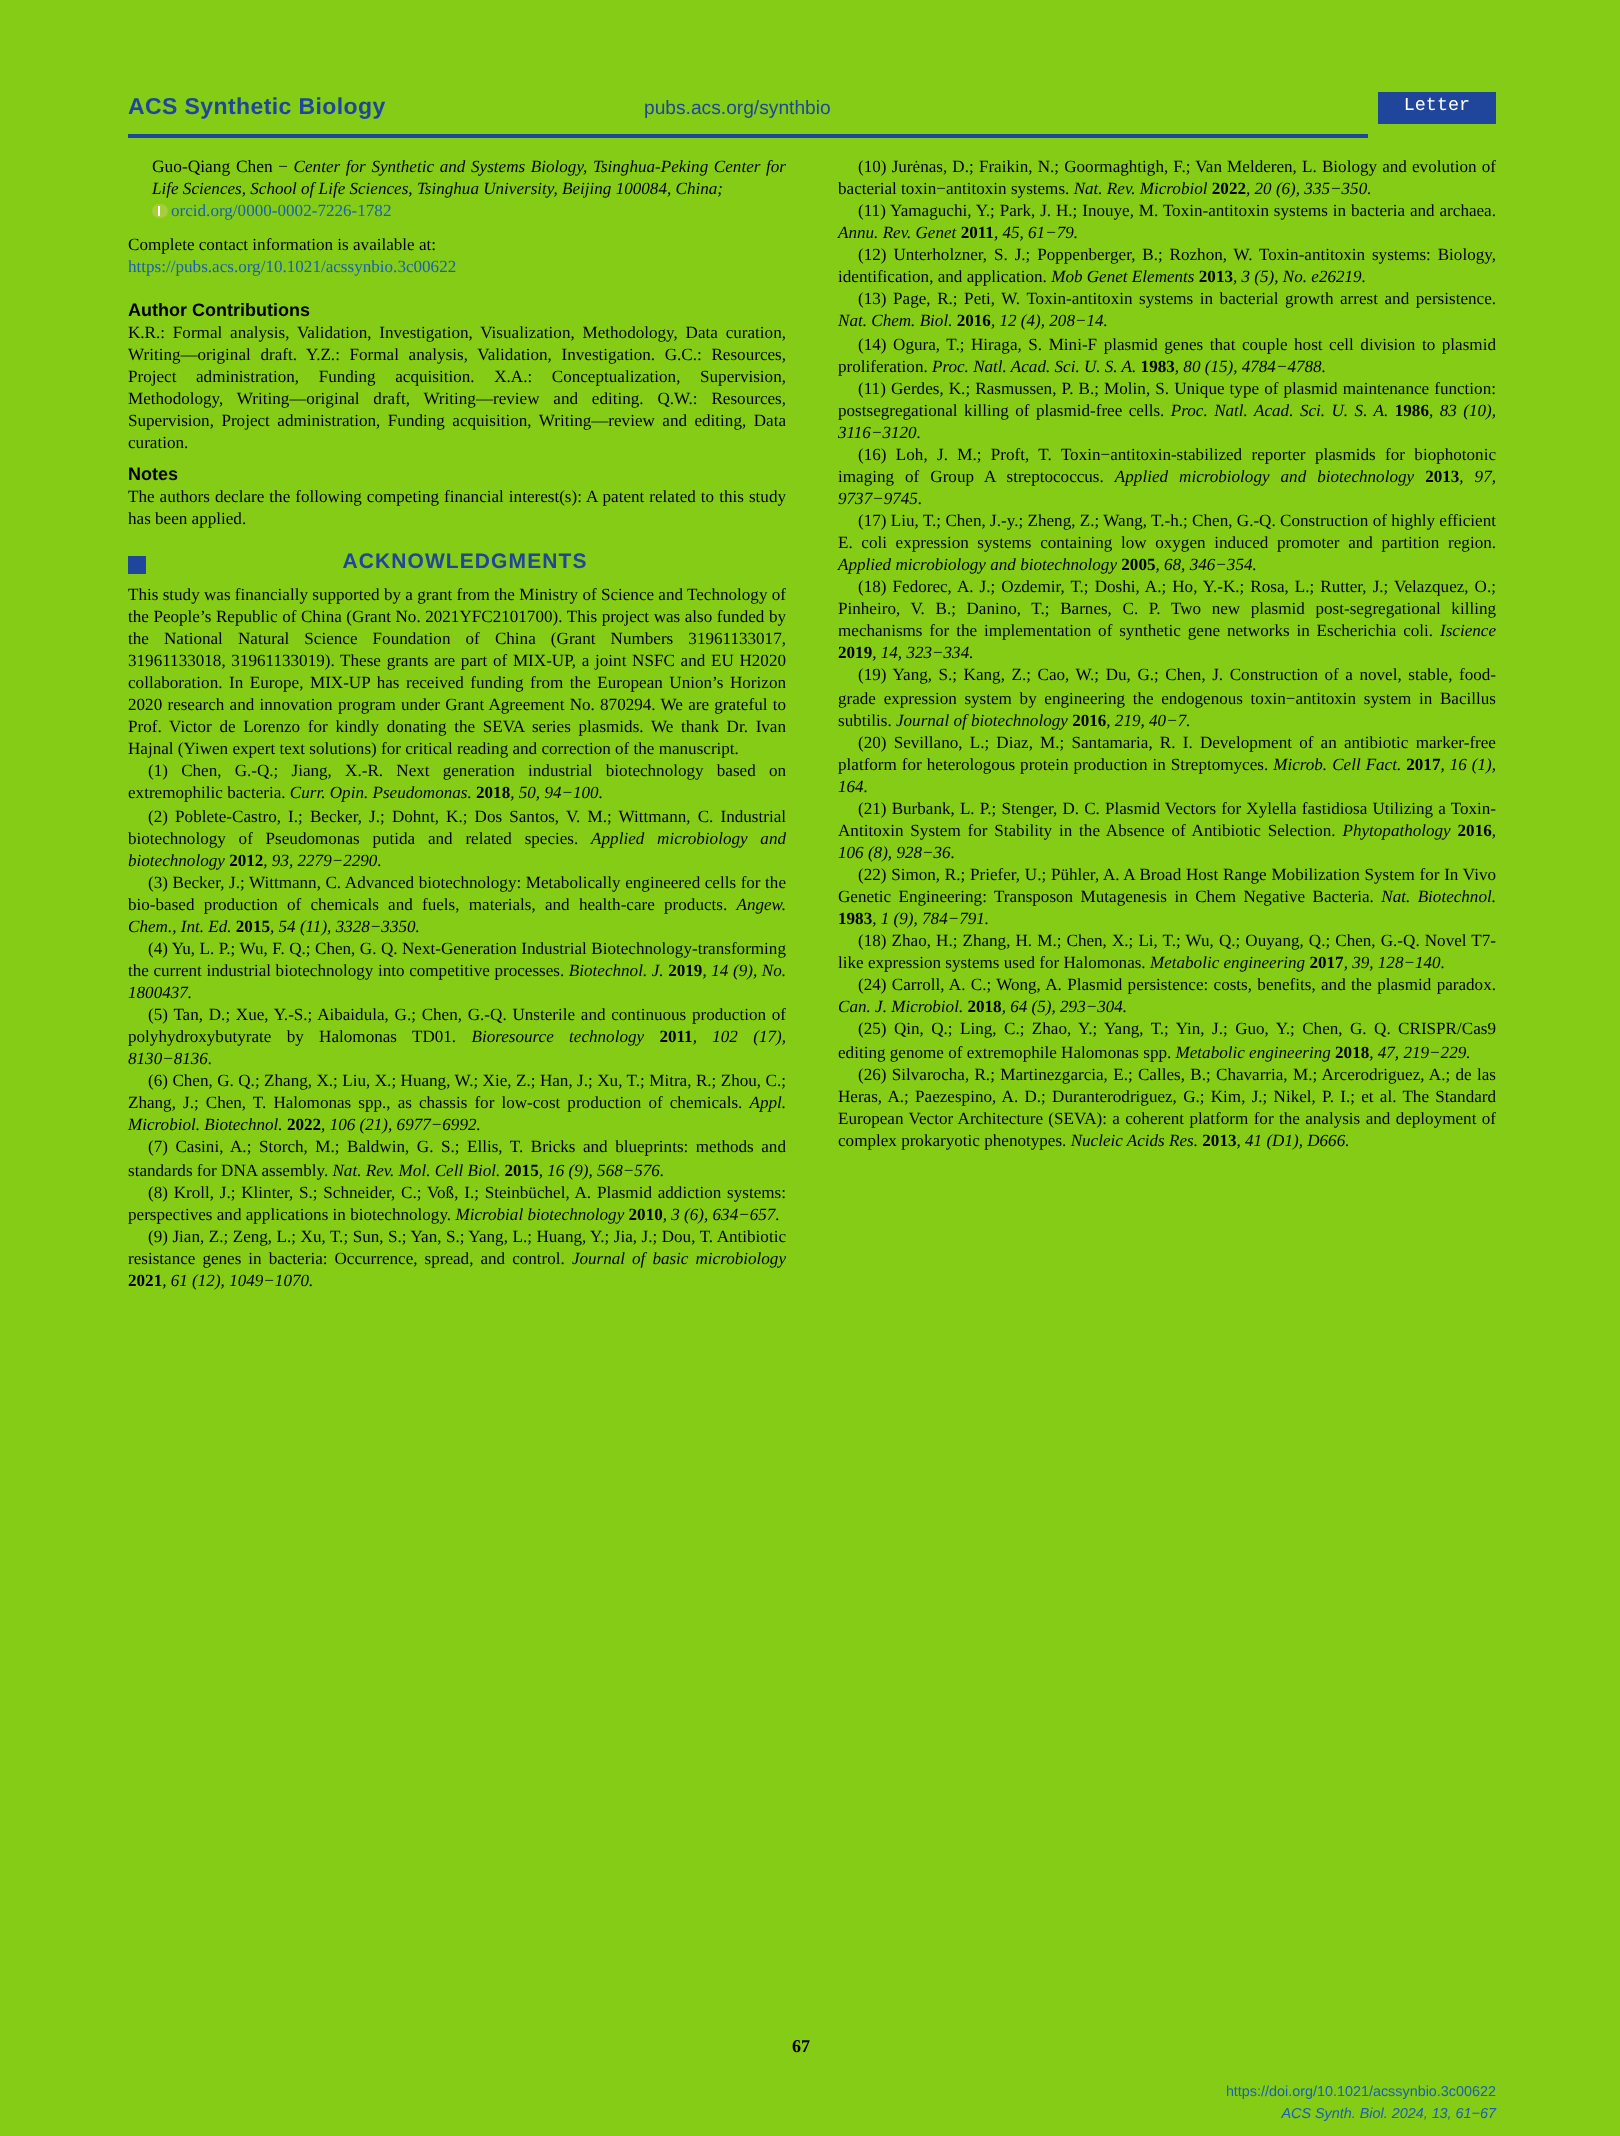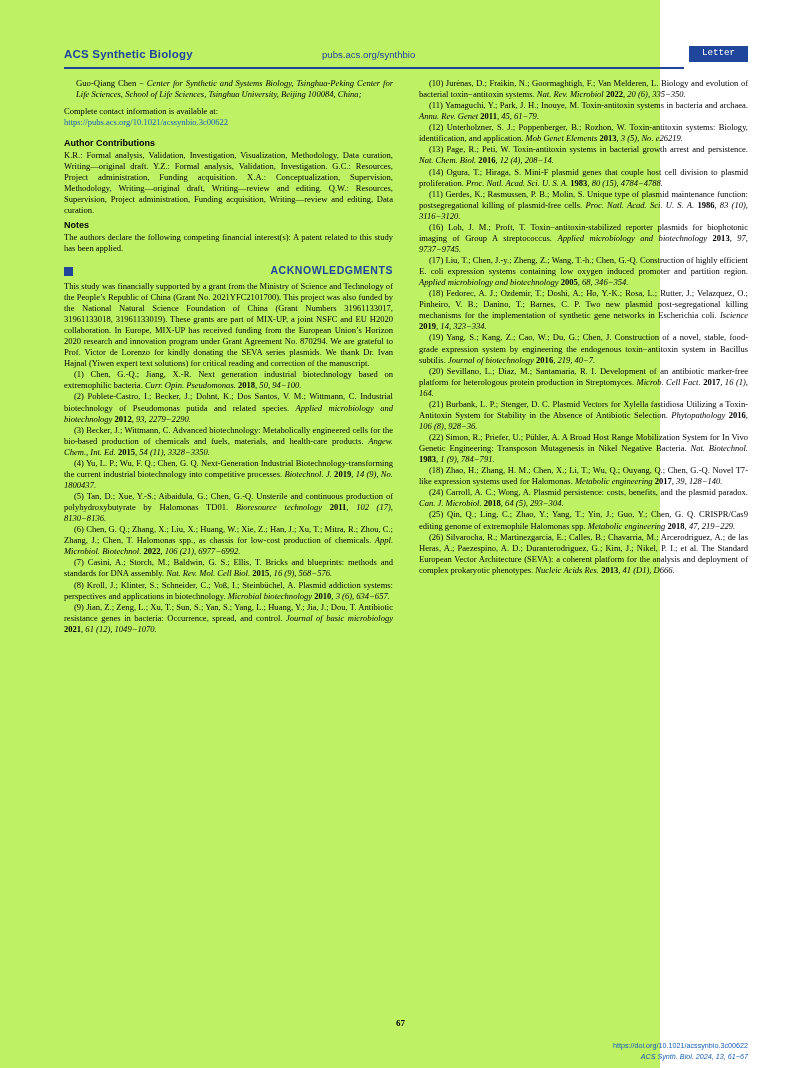--- a/index.html
+++ b/index.html
@@ -12,23 +12,23 @@
     width: 810px;
     height: 1068px;
     font-family: "Liberation Serif", serif;
     color: #000000;
     position: relative;
     overflow: hidden;
   }
   .page {
     position: absolute;
     left: 0; top: 0;
-    width: 660px;
+    width: 810px;
     height: 1068px;
-    background: #bef264;
+    background: #84cc16;
   }
 
   
   .runhead {
     position: absolute;
     left: 64px;
     top: 48px;
     width: 684px;
     height: 22px;
   }
@@ -145,21 +145,21 @@
     position: relative;
     margin-top: 10px;
     margin-bottom: 3px;
     padding-left: 8px;
     text-indent: 0;
     font-family: "Liberation Sans", sans-serif;
     font-weight: bold;
     font-size: 10.5px;
     letter-spacing: .55px;
     color: #20469b;
-    text-align: right;
+    text-align: center;
   }
   .sechead .sq {
     position: absolute;
     left: 0;
     top: 3px;
     width: 9px;
     height: 9px;
     background: #20469b;
   }
 
@@ -212,20 +212,21 @@
     <div class="runhead-journal">ACS Synthetic Biology</div>
     <div class="runhead-url">pubs.acs.org/synthbio</div>
     <div class="runhead-badge">Letter</div>
     <div class="runhead-rule"></div>
   </div>
 
   <div class="col col-left">
 
     <p class="author-block"><span class="aname">Guo-Qiang Chen</span><span class="dash"> − </span><span>Center for Synthetic and Systems Biology, Tsinghua-Peking Center for Life Sciences, School of Life Sciences, Tsinghua University, Beijing 100084, China;</span></p>
 
+    <p class="orcid-line"><span class="orcid-icon"></span><span class="link">orcid.org/0000-0002-7226-1782</span></p>
 
     <div class="spacer-sm"></div>
 
     <p class="cont">Complete contact information is available at:</p>
     <p class="cont link">https://pubs.acs.org/10.1021/acssynbio.3c00622</p>
 
     <div class="spacer-sm"></div>
 
     <p class="subhead">Author Contributions</p>
     <p class="cont">K.R.: Formal analysis, Validation, Investigation, Visualization, Methodology, Data curation, Writing—original draft. Y.Z.: Formal analysis, Validation, Investigation. G.C.: Resources, Project administration, Funding acquisition. X.A.: Conceptualization, Supervision, Methodology, Writing—original draft, Writing—review and editing. Q.W.: Resources, Supervision, Project administration, Funding acquisition, Writing—review and editing, Data curation.</p>
@@ -257,21 +258,21 @@
         <p><span>(12) </span><span>Unterholzner, S. J.; Poppenberger, B.; Rozhon, W. </span><span>Toxin-antitoxin systems: Biology, identification, and application. </span><span class="it">Mob Genet Elements </span><span class="bd">2013</span><span class="it">, 3 (5), No. e26219.</span></p>
         <p><span>(13) </span><span>Page, R.; Peti, W. </span><span>Toxin-antitoxin systems in bacterial growth arrest and persistence. </span><span class="it">Nat. Chem. Biol. </span><span class="bd">2016</span><span class="it">, 12 (4), 208−14.</span></p>
         <p><span>(14) </span><span>Ogura, T.; Hiraga, S. </span><span>Mini-F plasmid genes that couple host cell division to plasmid proliferation. </span><span class="it">Proc. Natl. Acad. Sci. U. S. A. </span><span class="bd">1983</span><span class="it">, 80 (15), 4784−4788.</span></p>
         <p><span>(11) </span><span>Gerdes, K.; Rasmussen, P. B.; Molin, S. </span><span>Unique type of plasmid maintenance function: postsegregational killing of plasmid-free cells. </span><span class="it">Proc. Natl. Acad. Sci. U. S. A. </span><span class="bd">1986</span><span class="it">, 83 (10), 3116−3120.</span></p>
         <p><span>(16) </span><span>Loh, J. M.; Proft, T. </span><span>Toxin−antitoxin-stabilized reporter plasmids for biophotonic imaging of Group A streptococcus. </span><span class="it">Applied microbiology and biotechnology </span><span class="bd">2013</span><span class="it">, 97, 9737−9745.</span></p>
         <p><span>(17) </span><span>Liu, T.; Chen, J.-y.; Zheng, Z.; Wang, T.-h.; Chen, G.-Q. </span><span>Construction of highly efficient E. coli expression systems containing low oxygen induced promoter and partition region. </span><span class="it">Applied microbiology and biotechnology </span><span class="bd">2005</span><span class="it">, 68, 346−354.</span></p>
         <p><span>(18) </span><span>Fedorec, A. J.; Ozdemir, T.; Doshi, A.; Ho, Y.-K.; Rosa, L.; Rutter, J.; Velazquez, O.; Pinheiro, V. B.; Danino, T.; Barnes, C. P. </span><span>Two new plasmid post-segregational killing mechanisms for the implementation of synthetic gene networks in Escherichia coli. </span><span class="it">Iscience </span><span class="bd">2019</span><span class="it">, 14, 323−334.</span></p>
         <p><span>(19) </span><span>Yang, S.; Kang, Z.; Cao, W.; Du, G.; Chen, J. </span><span>Construction of a novel, stable, food-grade expression system by engineering the endogenous toxin−antitoxin system in Bacillus subtilis. </span><span class="it">Journal of biotechnology </span><span class="bd">2016</span><span class="it">, 219, 40−7.</span></p>
         <p><span>(20) </span><span>Sevillano, L.; Diaz, M.; Santamaria, R. I. </span><span>Development of an antibiotic marker-free platform for heterologous protein production in Streptomyces. </span><span class="it">Microb. Cell Fact. </span><span class="bd">2017</span><span class="it">, 16 (1), 164.</span></p>
         <p><span>(21) </span><span>Burbank, L. P.; Stenger, D. C. </span><span>Plasmid Vectors for Xylella fastidiosa Utilizing a Toxin-Antitoxin System for Stability in the Absence of Antibiotic Selection. </span><span class="it">Phytopathology </span><span class="bd">2016</span><span class="it">, 106 (8), 928−36.</span></p>
-        <p><span>(22) </span><span>Simon, R.; Priefer, U.; Pühler, A. </span><span>A Broad Host Range Mobilization System for In Vivo Genetic Engineering: Transposon Mutagenesis in Nikel Negative Bacteria. </span><span class="it">Nat. Biotechnol. </span><span class="bd">1983</span><span class="it">, 1 (9), 784−791.</span></p>
+        <p><span>(22) </span><span>Simon, R.; Priefer, U.; Pühler, A. </span><span>A Broad Host Range Mobilization System for In Vivo Genetic Engineering: Transposon Mutagenesis in Chem Negative Bacteria. </span><span class="it">Nat. Biotechnol. </span><span class="bd">1983</span><span class="it">, 1 (9), 784−791.</span></p>
         <p><span>(18) </span><span>Zhao, H.; Zhang, H. M.; Chen, X.; Li, T.; Wu, Q.; Ouyang, Q.; Chen, G.-Q. </span><span>Novel T7-like expression systems used for Halomonas. </span><span class="it">Metabolic engineering </span><span class="bd">2017</span><span class="it">, 39, 128−140.</span></p>
         <p><span>(24) </span><span>Carroll, A. C.; Wong, A. </span><span>Plasmid persistence: costs, benefits, and the plasmid paradox. </span><span class="it">Can. J. Microbiol. </span><span class="bd">2018</span><span class="it">, 64 (5), 293−304.</span></p>
         <p><span>(25) </span><span>Qin, Q.; Ling, C.; Zhao, Y.; Yang, T.; Yin, J.; Guo, Y.; Chen, G. Q. </span><span>CRISPR/Cas9 editing genome of extremophile Halomonas spp. </span><span class="it">Metabolic engineering </span><span class="bd">2018</span><span class="it">, 47, 219−229.</span></p>
         <p><span>(26) </span><span>Silvarocha, R.; Martinezgarcia, E.; Calles, B.; Chavarria, M.; Arcerodriguez, A.; de las Heras, A.; Paezespino, A. D.; Duranterodriguez, G.; Kim, J.; Nikel, P. I.; et al. </span><span>The Standard European Vector Architecture (SEVA): a coherent platform for the analysis and deployment of complex prokaryotic phenotypes. </span><span class="it">Nucleic Acids Res. </span><span class="bd">2013</span><span class="it">, 41 (D1), D666.</span></p>
       </div>
   </div>
 
   <div class="footer">
     <div class="page-num">67</div>
     <div class="doi-block">

